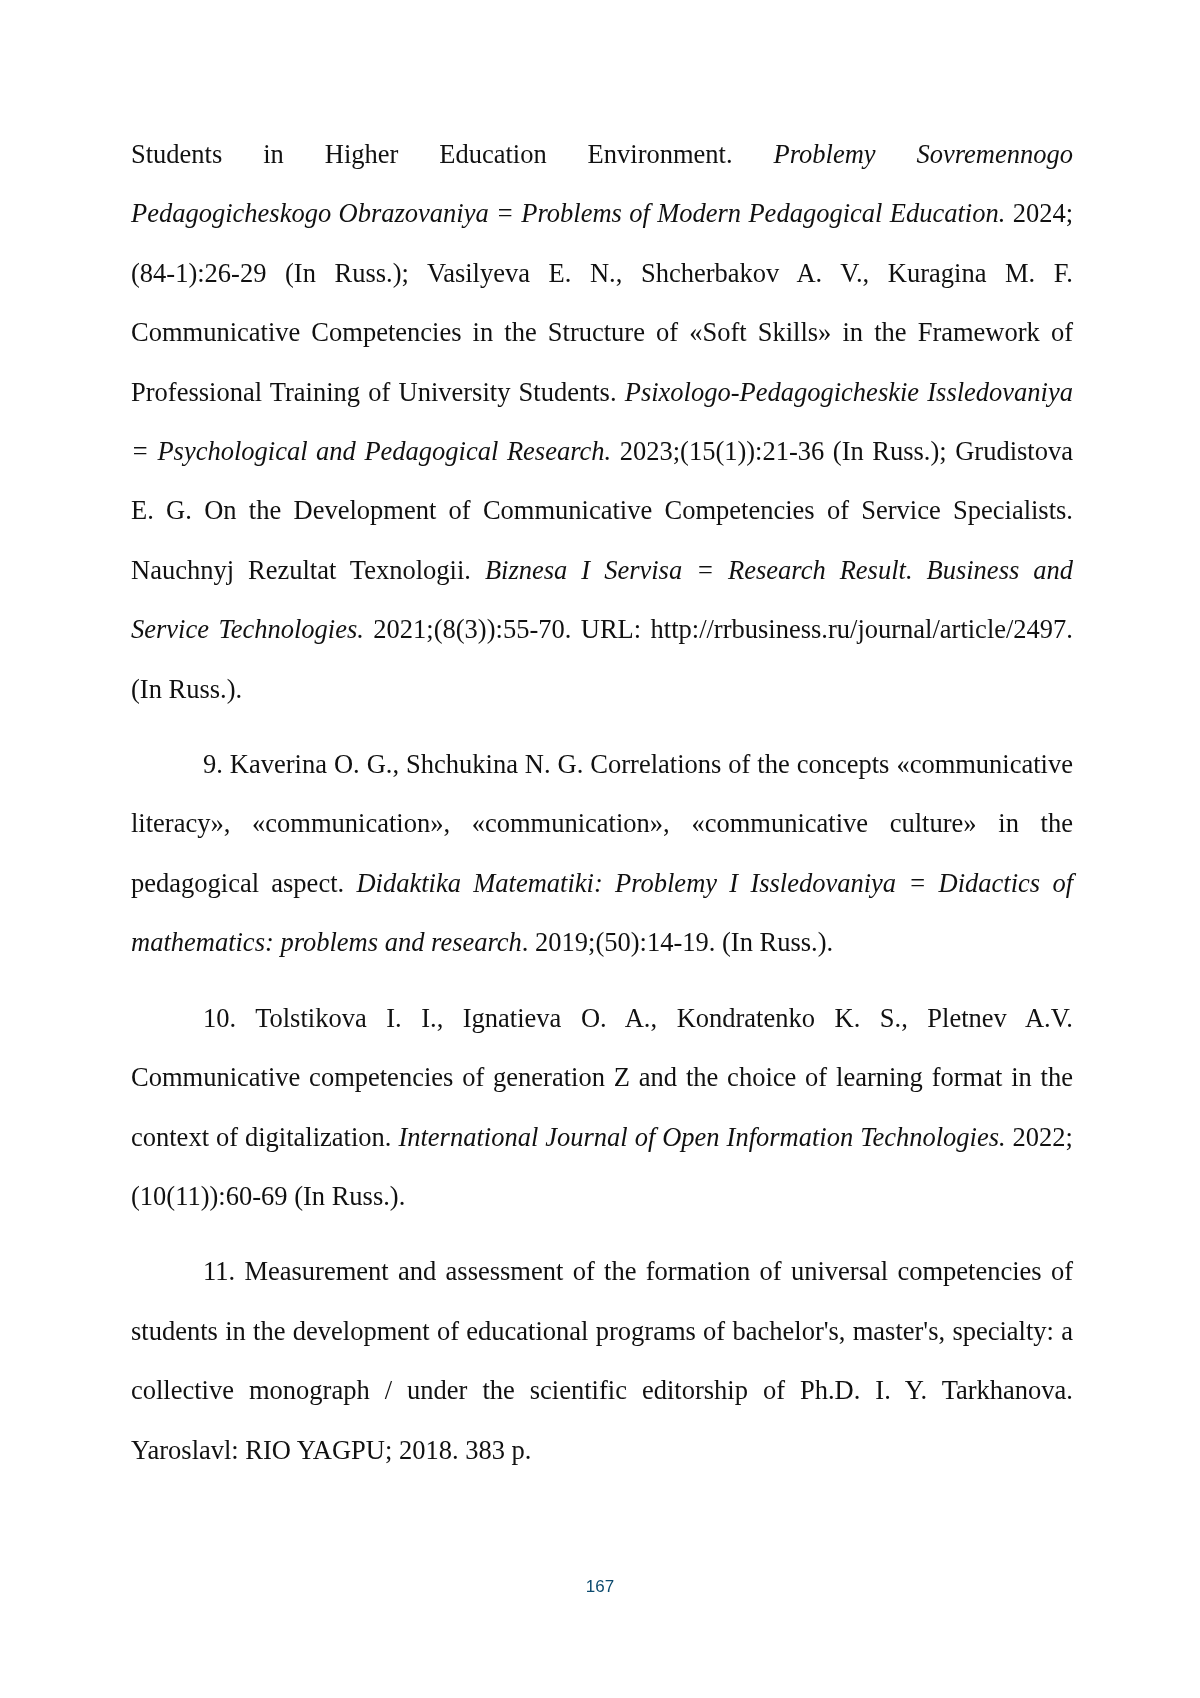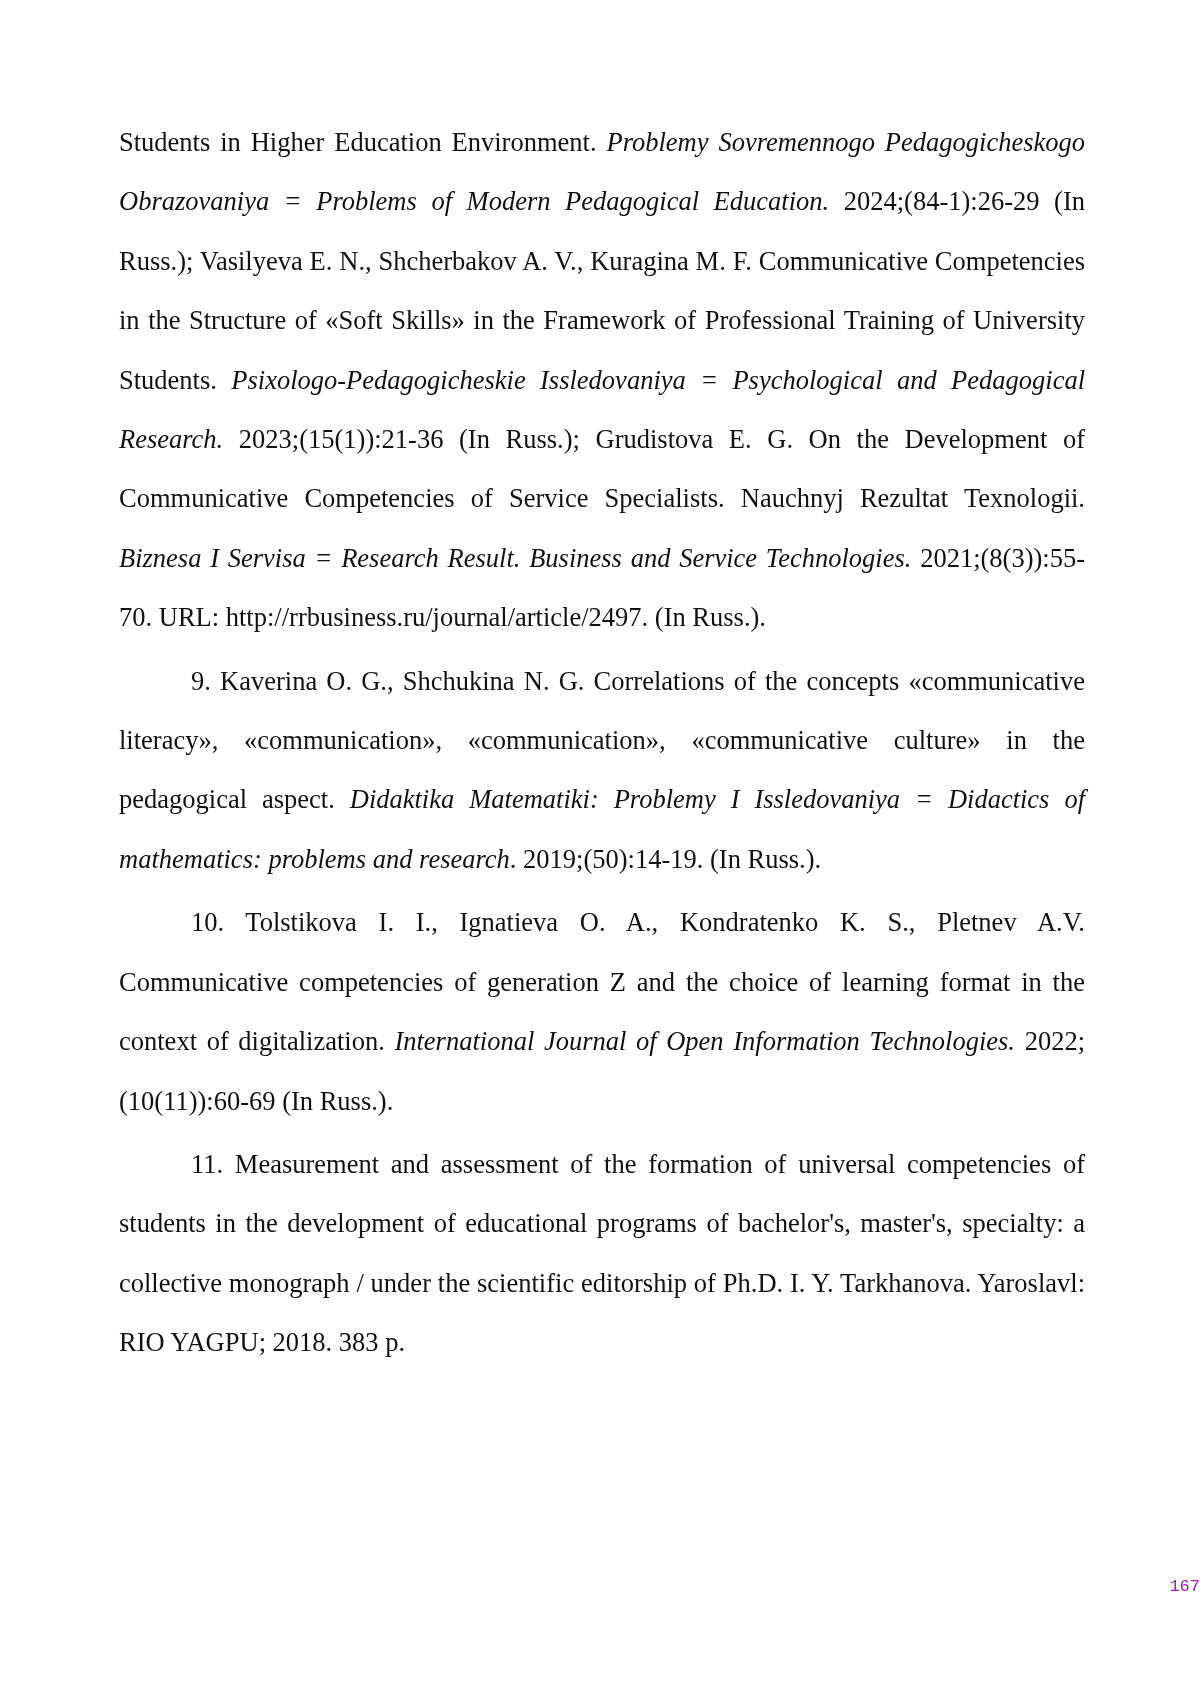--- a/index.html
+++ b/index.html
@@ -19,39 +19,39 @@
       left: 115px;
       top: 109px;
       width: 974px;
       font-family: "Liberation Serif", serif;
       font-size: 26.5px;
       line-height: 59.4px;
       text-align: justify;
       text-justify: inter-word;
     }
     .para {
-      margin: 4px;
+      margin: 16px;
       padding: 0;
     }
     .indent {
       text-indent: 72px;
       font-family: Liberation Serif, serif;
     }
     .it {
       font-style: italic;
     }
     .page-number {
       position: absolute;
       left: 0;
       width: 1200px;
       top: 1577px;
-      text-align: right;
-      font-family: Liberation Mono, monospace;
+      text-align: center;
+      font-family: Liberation Sans, sans-serif;
       font-size: 17px;
-      color: #a21caf;
+      color: #0c4a6e;
     }
   </style>
 </head>
 <body>
 
 <div class="page-body">
 
   <p class="para"><span>Students in Higher Education Environment. </span><span class="it">Problemy Sovremennogo Pedagogicheskogo Obrazovaniya = Problems of Modern Pedagogical Education.</span><span> 2024;(84-1):26-29 (In Russ.); Vasilyeva E. N., Shcherbakov A. V., Kuragina M. F. Communicative Competencies in the Structure of «Soft Skills» in the Framework of Professional Training of University Students. </span><span class="it">Psixologo-Pedagogicheskie Issledovaniya = Psychological and Pedagogical Research.</span><span> 2023;(15(1)):21-36 (In Russ.); Grudistova E. G. On the Development of Communicative Competencies of Service Specialists. Nauchnyj Rezultat Texnologii. </span><span class="it">Biznesa I Servisa = Research Result. Business and Service Technologies.</span><span> 2021;(8(3)):55-70. URL: http://rrbusiness.ru/journal/article/2497. (In Russ.).</span></p>
 
   <p class="para indent"><span>9. Kaverina O. G., Shchukina N. G. Correlations of the concepts «communicative literacy», «communication», «communication», «communicative culture» in the pedagogical aspect. </span><span class="it">Didaktika Matematiki: Problemy I Issledovaniya = Didactics of mathematics: problems and research</span><span>. 2019;(50):14-19. (In Russ.).</span></p>

